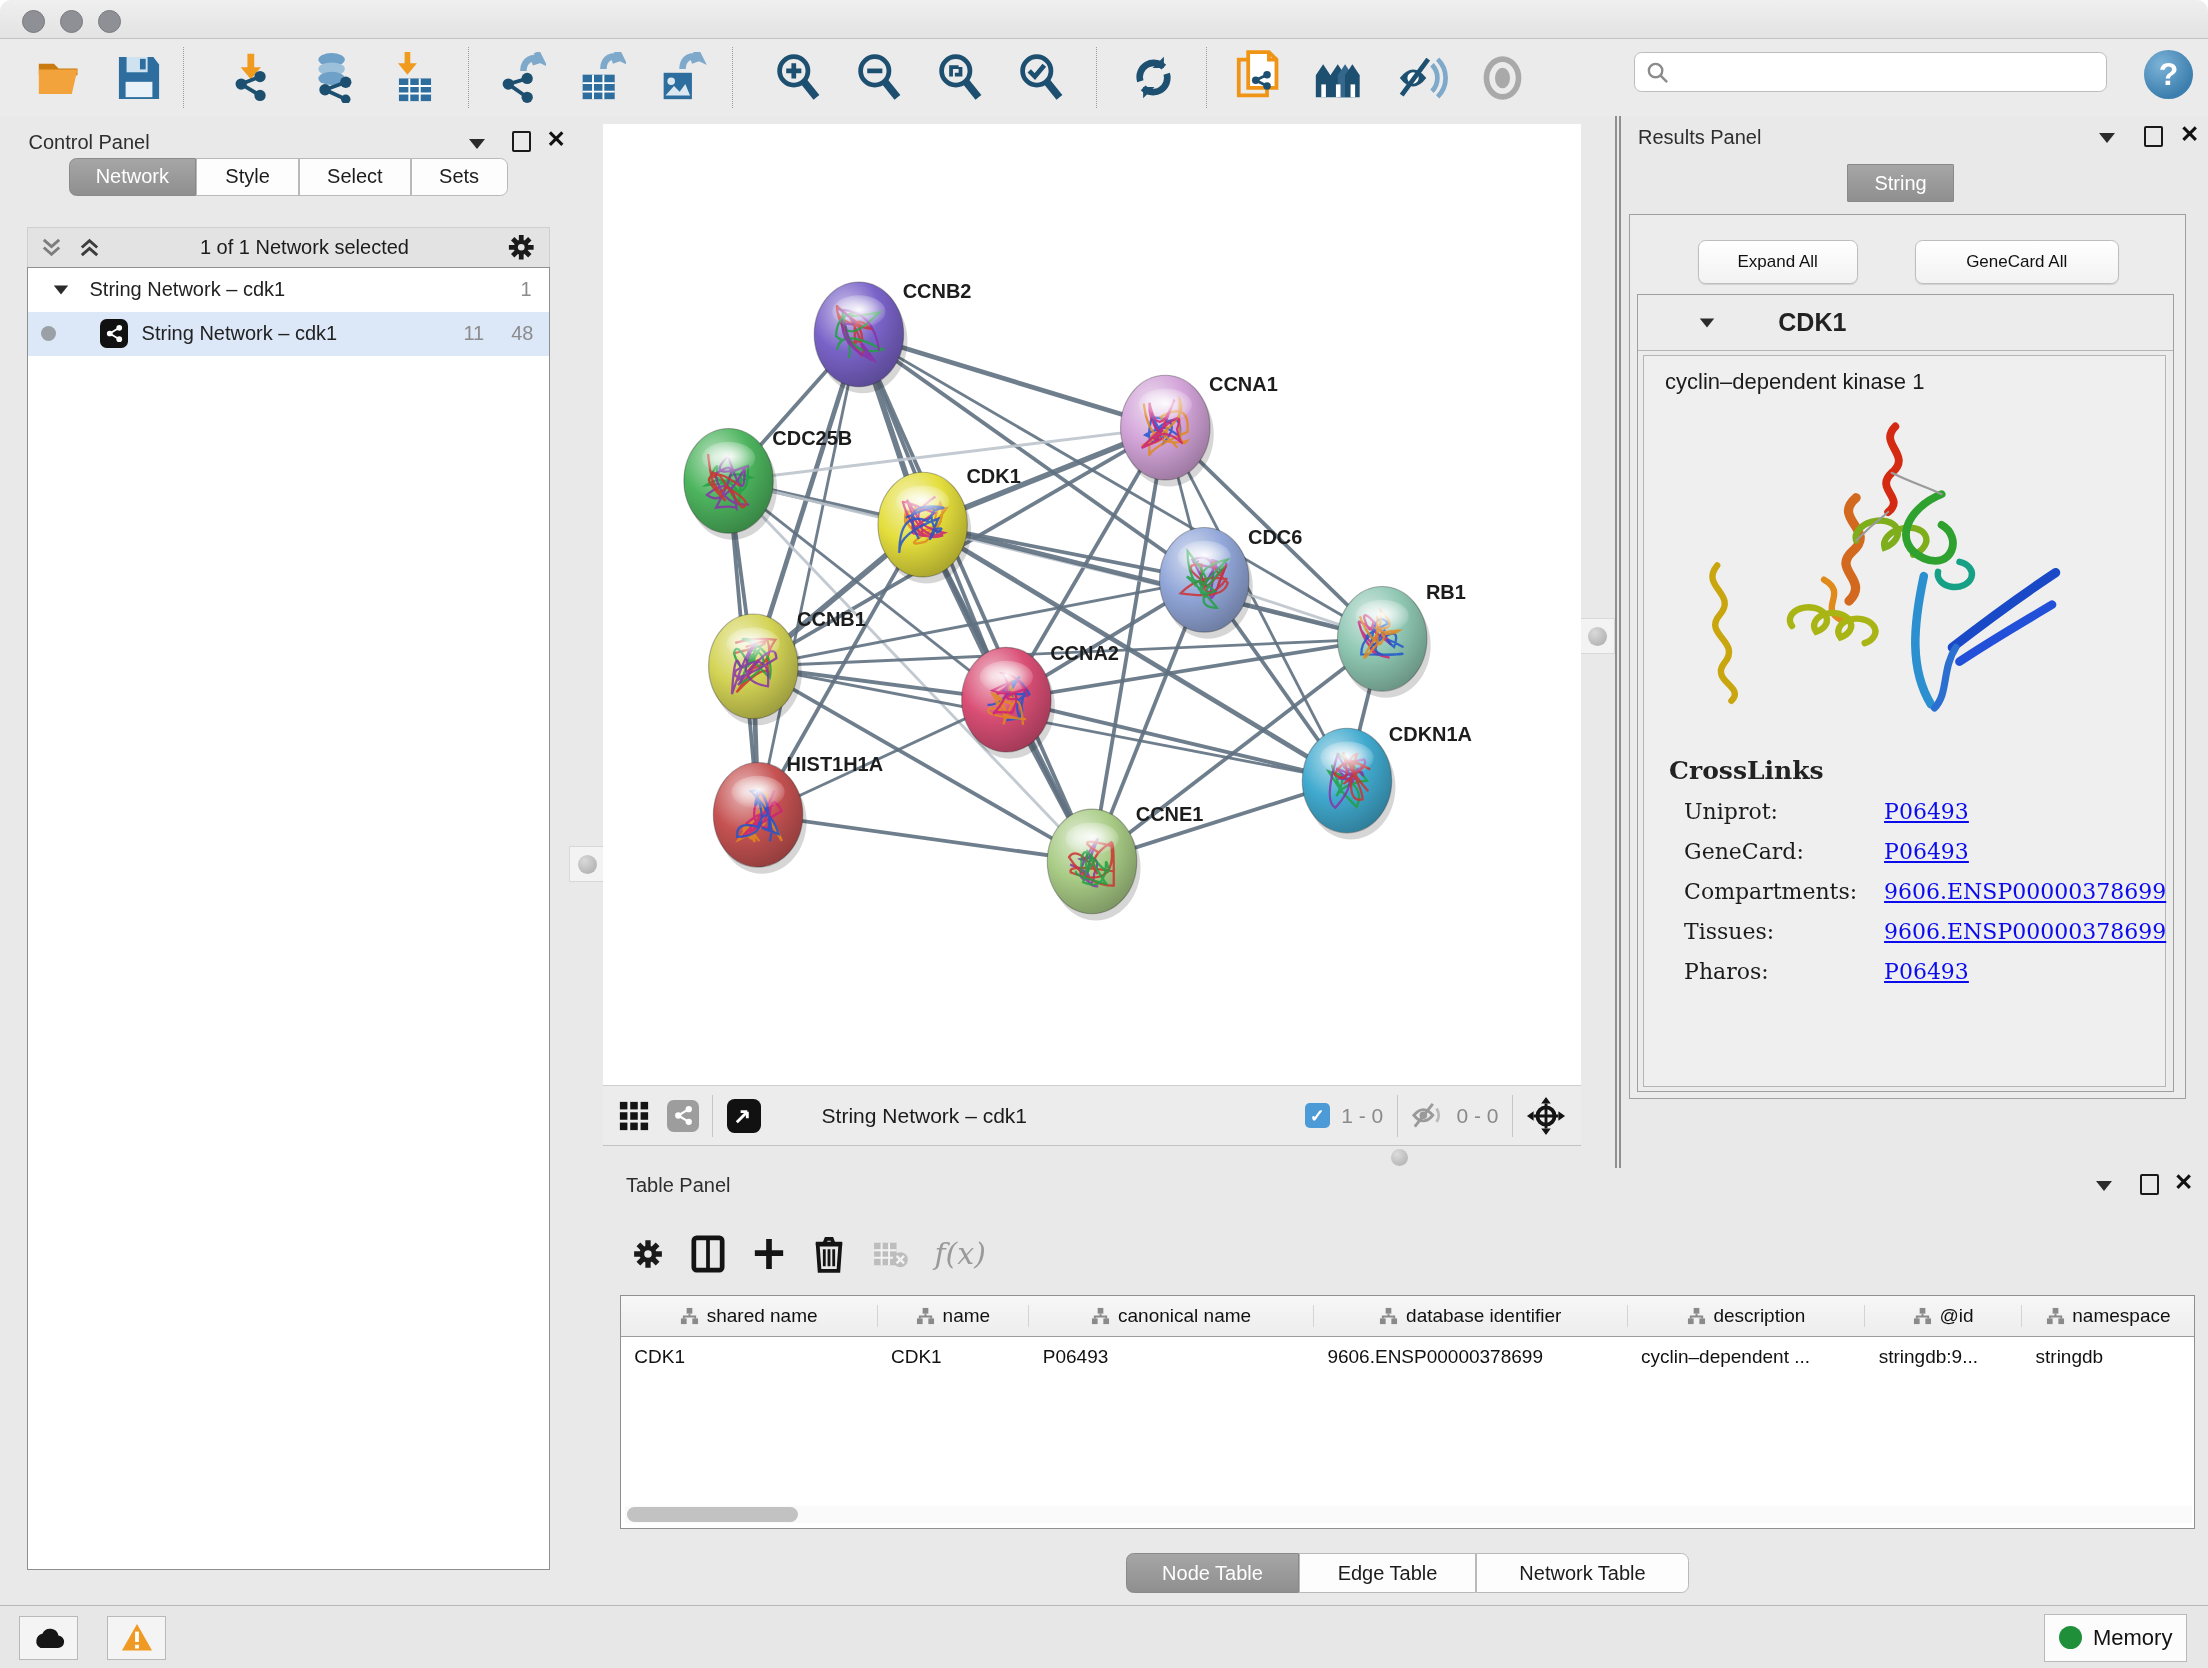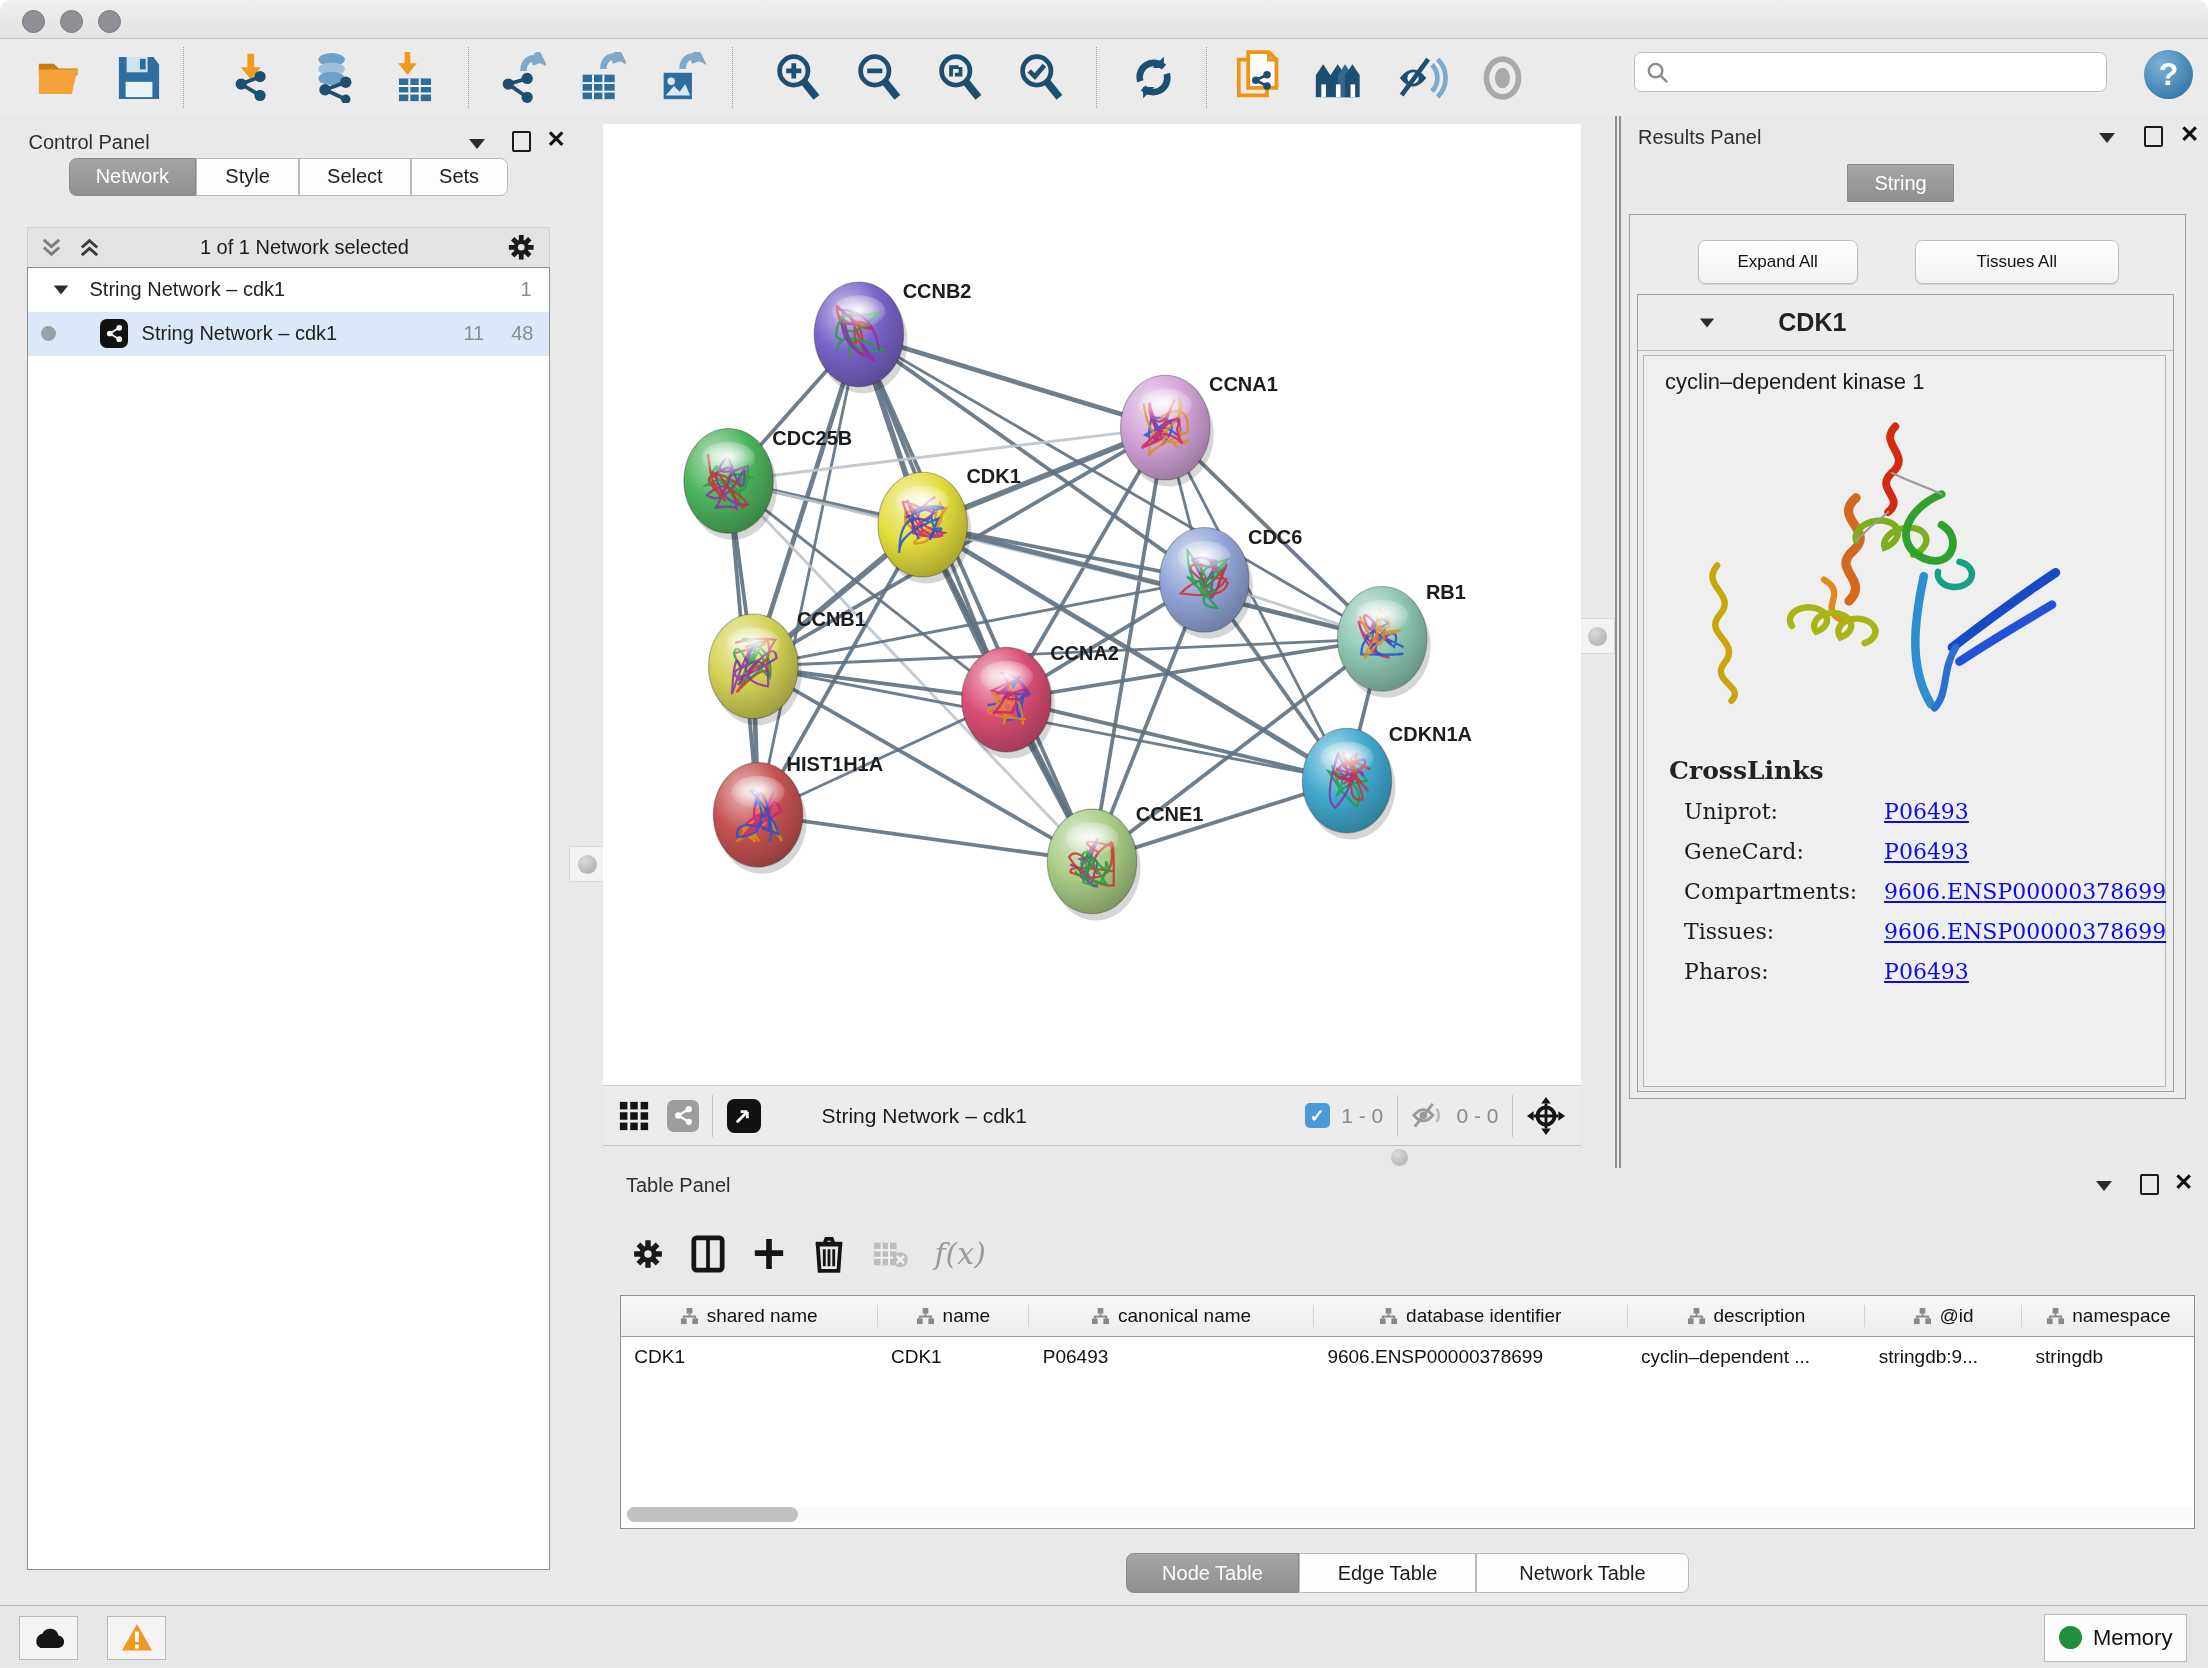--- a/index.html
+++ b/index.html
@@ -601,21 +601,21 @@
   <div id="results-panel" class="abs">
     <div class="abs panel-title" style="left:15px;top:9.5px">Results Panel</div>
     <div class="abs tri-down" style="left:476px;top:17px"></div>
     <div class="abs float-ic" style="left:521px;top:9.5px"></div>
     <div class="abs close-ic" style="left:557px;top:9.5px">✕</div>
 
     <div class="abs seg-tab sel" style="left:224px;top:48px;width:105px;height:36px;border-radius:1px;display:flex">String</div>
 
     <div id="results-outer" class="abs">
       <div class="rbtn abs" style="left:68px;top:25px;width:158px">Expand All</div>
-      <div class="rbtn abs" style="left:285px;top:25px;width:202px">Tissues All</div>
+      <div class="rbtn abs" style="left:285px;top:25px;width:202px">GeneCard All</div>
 
       <div id="results-inner" class="abs">
         <div class="abs" style="left:0;top:0;width:100%;height:55px;border-bottom:1px solid #b5b5b5;display:flex;align-items:center">
           <div class="tri-down" style="margin-left:61px;transform:scale(.9)"></div>
           <span style="margin-left:63px;font-size:25px;font-weight:700">CDK1</span>
         </div>
         <div id="entry-sub" class="abs">
           <div style="margin:13.3px 0 0 21px;font-size:22px;color:#1b1b1b">cyclin–dependent kinase 1</div>
 
           

